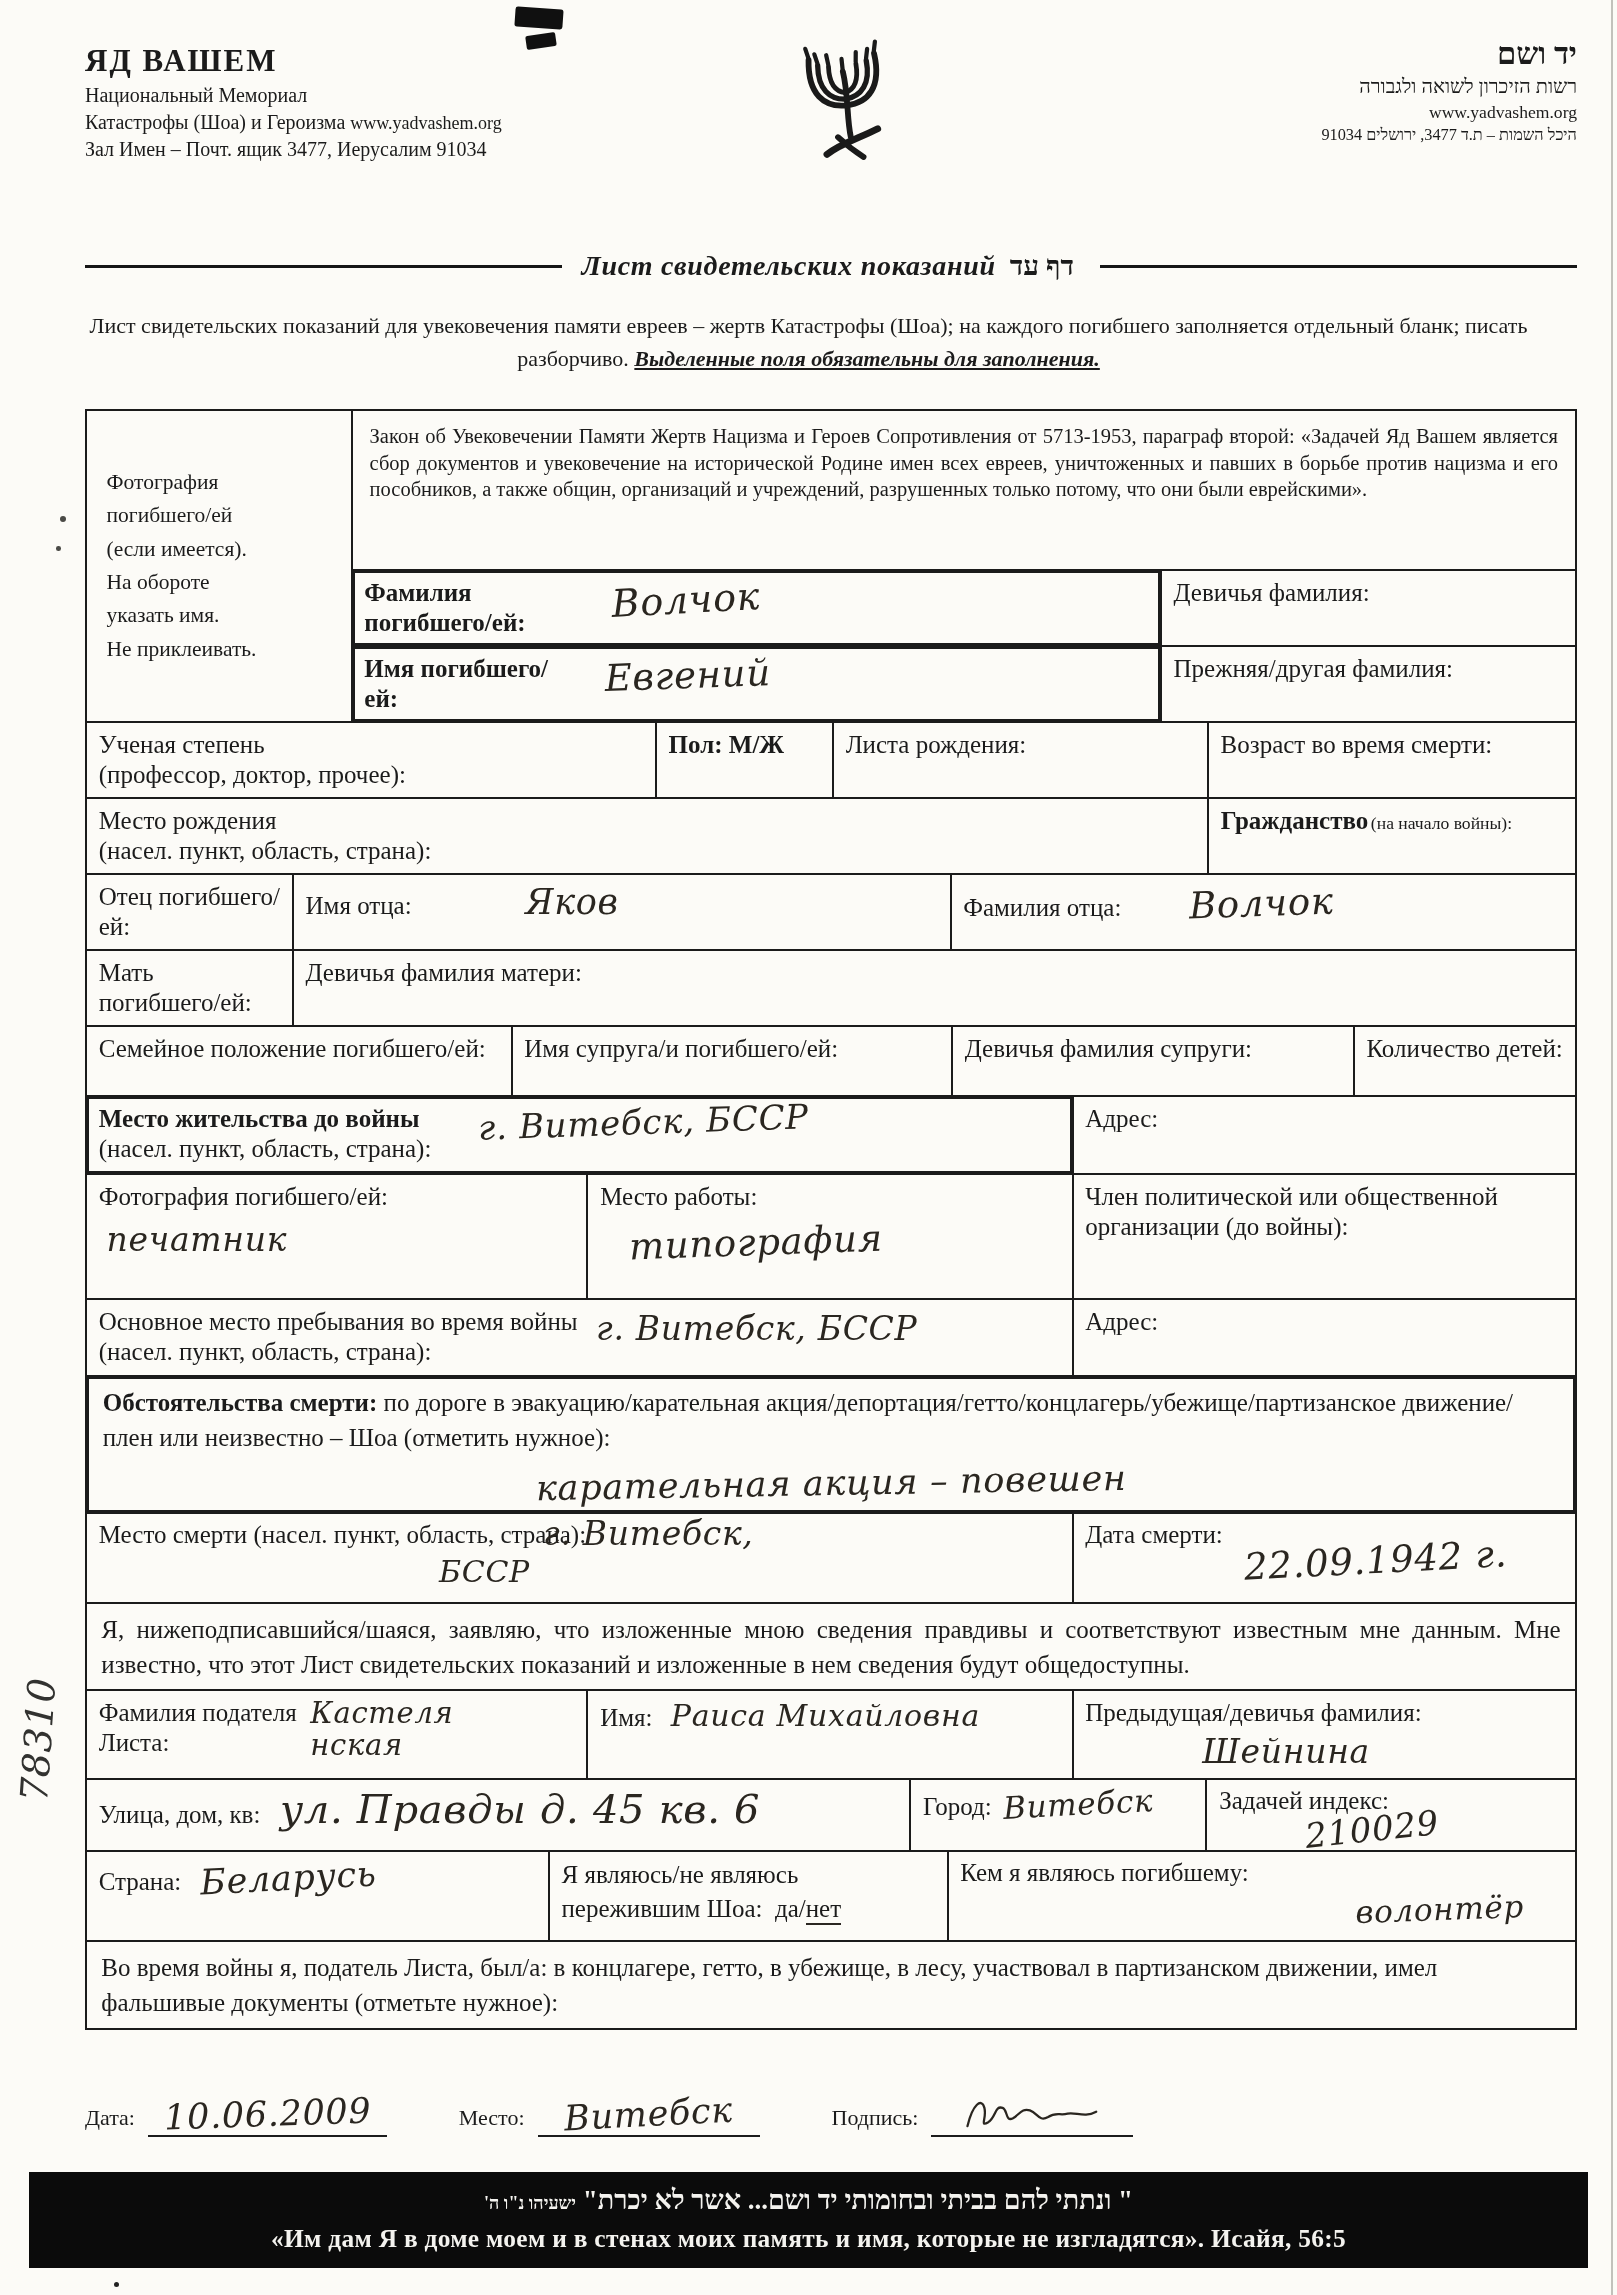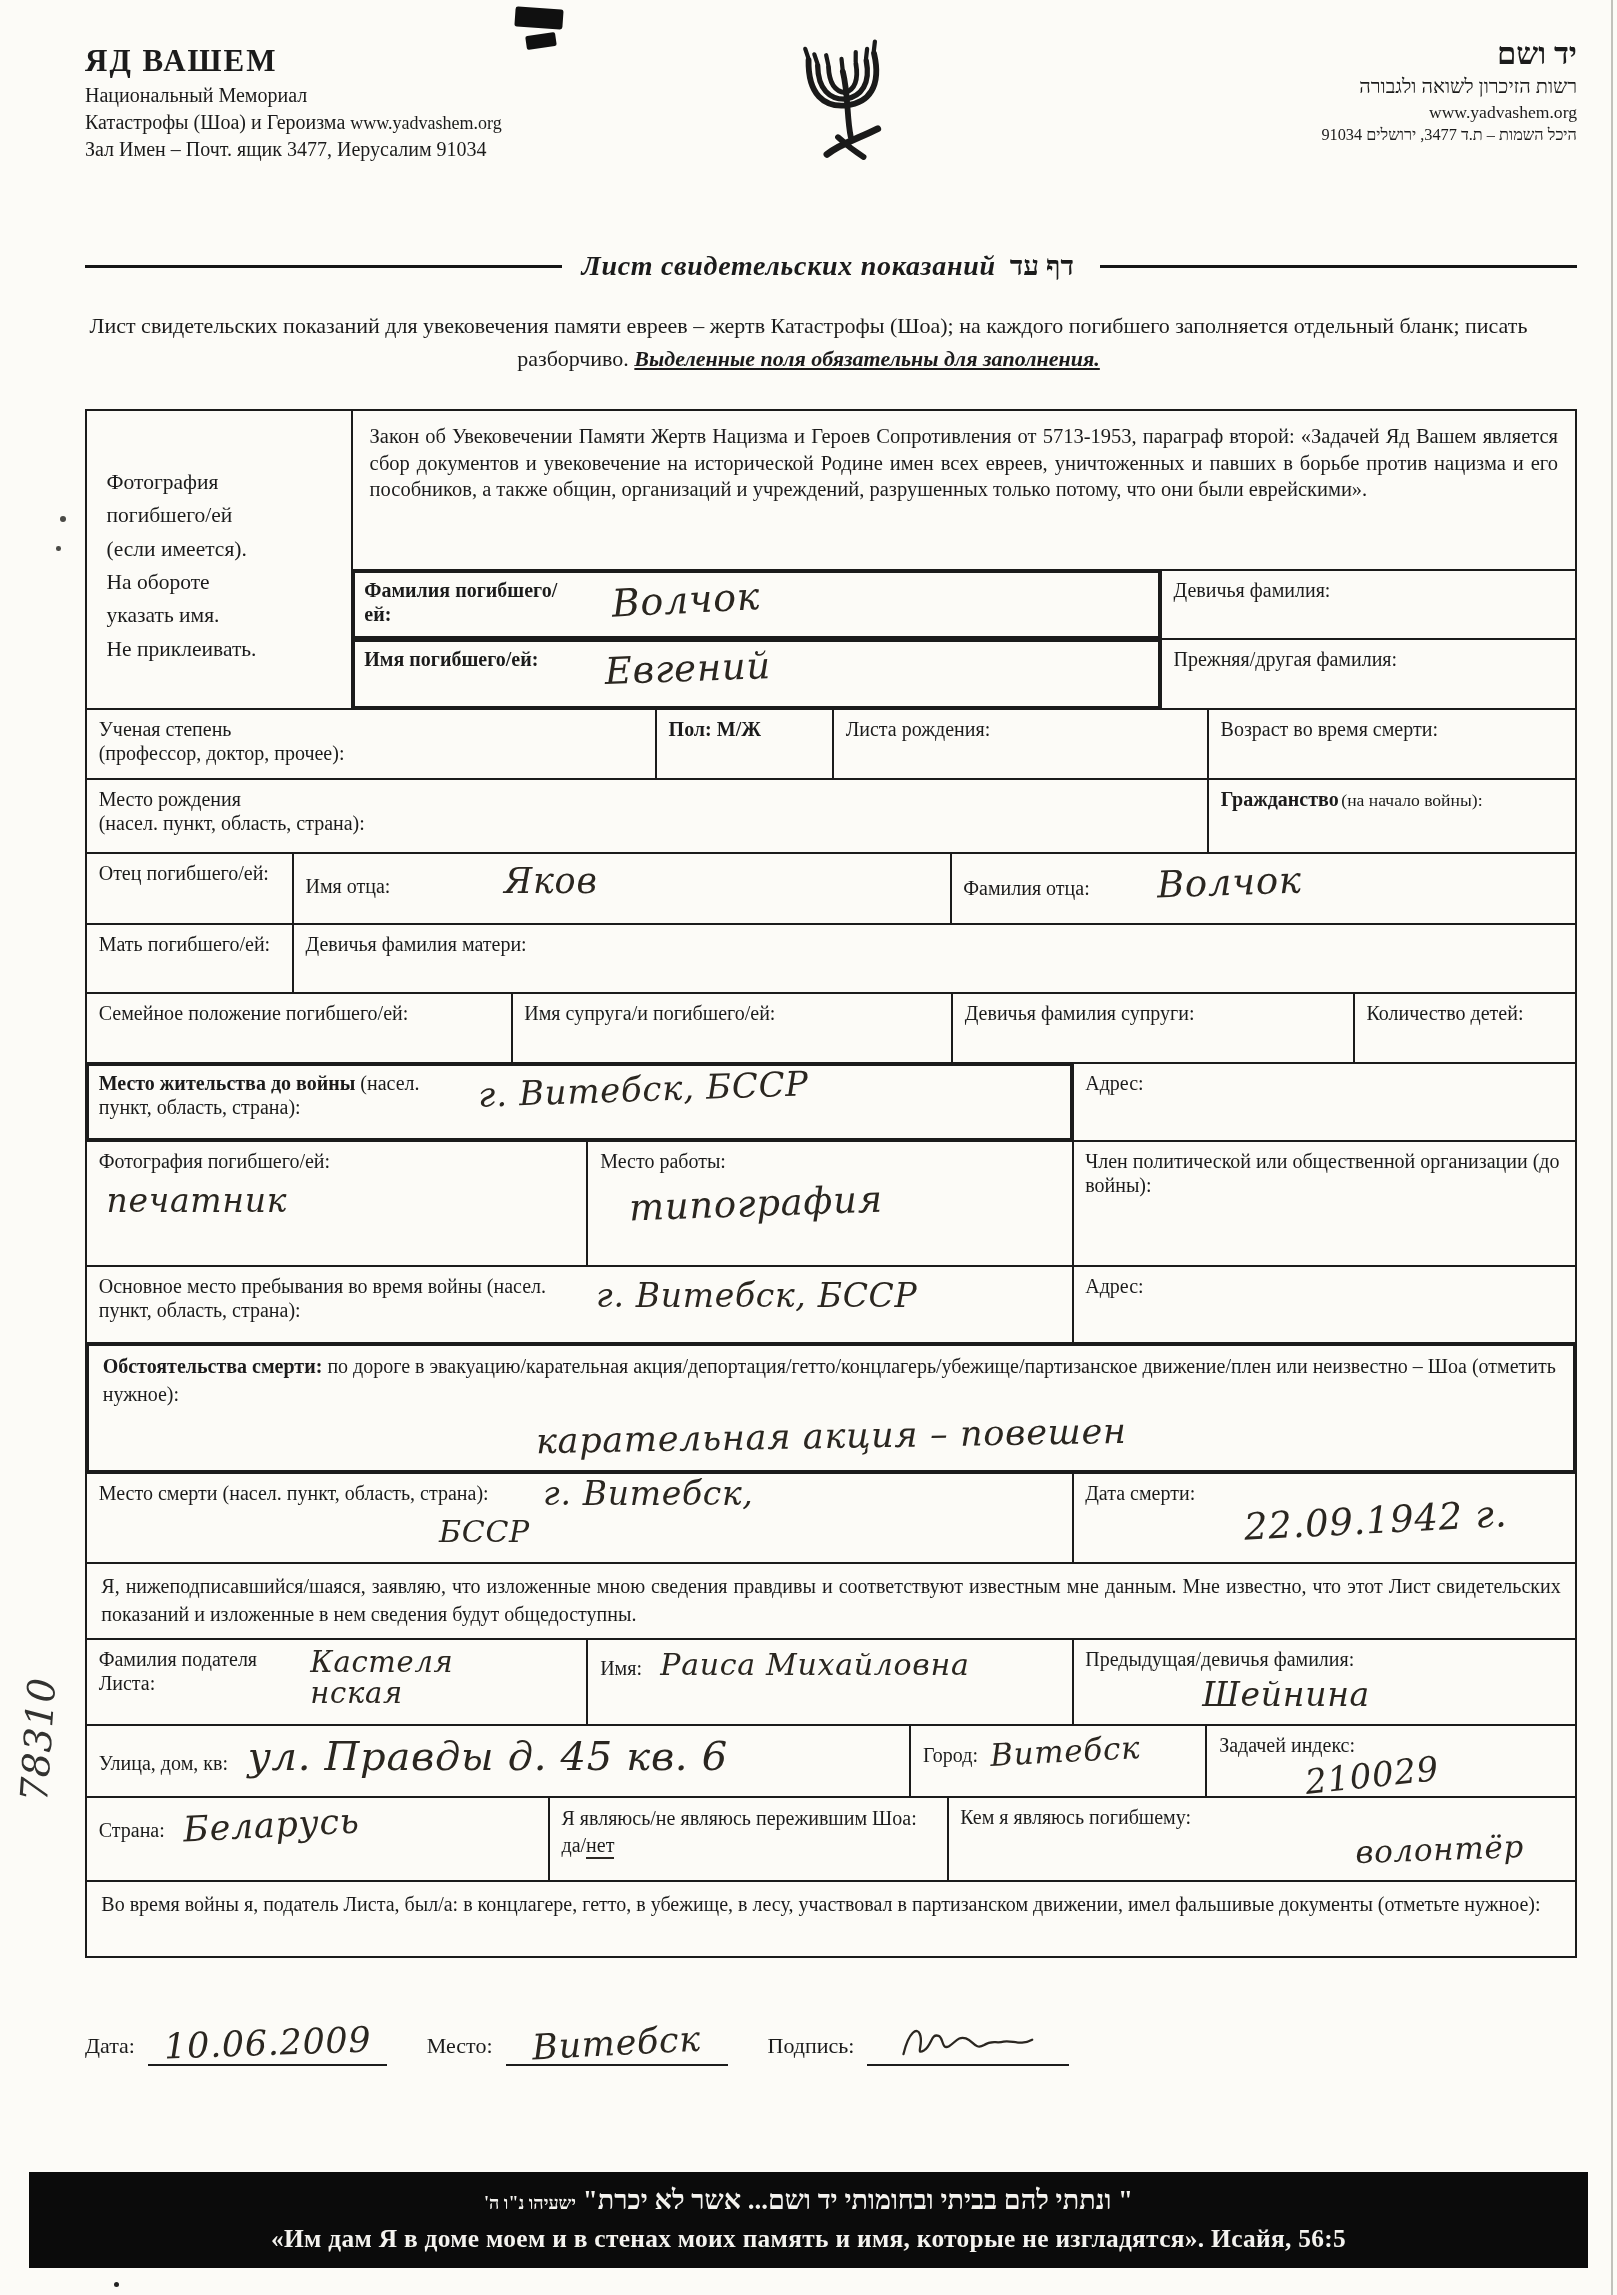--- a/index.html
+++ b/index.html
@@ -38,21 +38,21 @@
   .ftitle .he { font-style:normal; margin-right:6.5px; }
   
   .intro { width:1448px; margin:27px auto 0; text-align:center; font-size:22px; line-height:1.5; }
   .emph { font-style:italic; font-weight:bold; text-decoration:underline; }
   
   .ftable { margin:34px 40px 0 85px; border:2.6px solid #1b1b1b; }
   .frow { display:flex; border-bottom:2px solid #1b1b1b; }
   .ftable > .frow:last-child { border-bottom:none; }
   .fc { border-right:2px solid #1b1b1b; padding:6.5px 11.7px; position:relative; }
   .fc:last-child { border-right:none; flex:1; }
-  .lbl { font-size:20px; line-height:1.22; }
+  .lbl { font-size:25px; line-height:1.22; }
   .small { font-size:17.6px; }
   .b { font-weight:bold; }
   .thick { box-shadow: inset 0 0 0 2px #1b1b1b; }
   .photo-cell { width:17.85%; padding:55px 13px 13px 19.6px; }
   .photo-text { font-size:21.5px; line-height:1.55; white-space:pre-line; }
   .top-right { flex:1; display:flex; flex-direction:column; }
   .law-cell { border-bottom:2px solid #1b1b1b; padding:12px 17px; }
   .law { font-size:20.5px; line-height:1.3; text-align:justify; }
   .subrow { display:flex; border-bottom:2px solid #1b1b1b; }
   .top-right .subrow:last-child { border-bottom:none; }
@@ -66,21 +66,21 @@
   .wk{width:33.7%} .wl{width:32.6%}
   .wm{width:55.4%} .wn{width:19.9%}
   .wo{width:31.1%} .wp{width:26.8%}
   
   .hw {
     font-family:"DejaVu Serif",serif; font-style:italic; font-weight:500;
     color:#2a2620; letter-spacing:0.7px; white-space:nowrap; display:inline-block;
   }
   .hand-ul { border-bottom:2.6px solid #2b2722; padding-bottom:1.3px; }
   
-  .sign-row { display:flex; gap:40px; margin:62px 0 0 85px; align-items:flex-end; }
+  .sign-row { display:flex; gap:72px; margin:62px 0 0 85px; align-items:flex-end; }
   .sign-item { display:flex; align-items:flex-end; }
   .lbl-big { font-size:22px; padding-bottom:6.5px; }
   .uline { display:inline-block; border-bottom:2.3px solid #1c1c1c; text-align:center; padding:0 15.7px 1.3px; margin-left:13px; }
   
   .banner { position:absolute; left:29px; right:29px; top:2172px; background:#0b0b0b;
             color:#f4f3ef; text-align:center; padding:13px 9px 15.7px; }
   .banner-he { font-size:27px; font-weight:bold; }
   .banner-he .src { font-size:18px; }
   .banner-ru { font-size:25.4px; font-weight:bold; margin-top:7.8px; letter-spacing:0.3px; }
   

